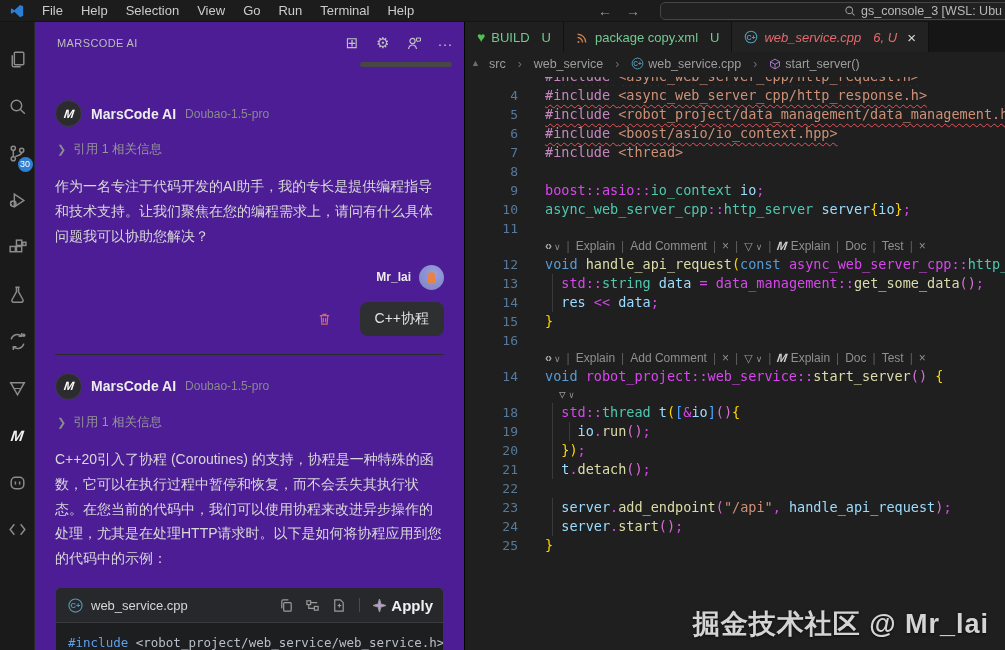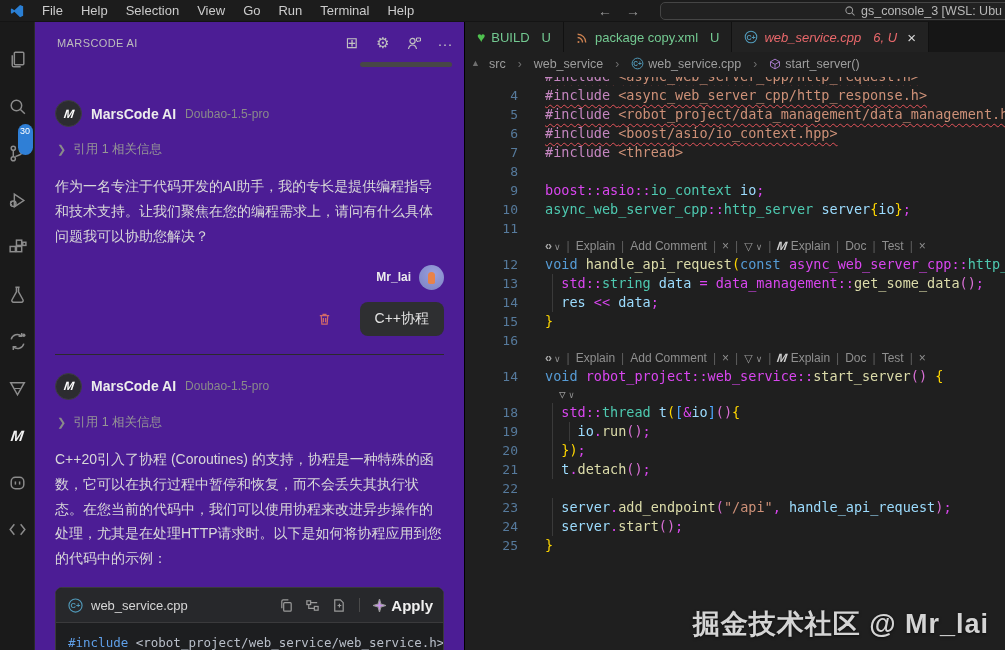--- a/index.html
+++ b/index.html
@@ -18,21 +18,21 @@
   .searchbox { position:absolute; left:660px; top:2px; height:18px; width:360px; background:#212121;
     border:1px solid #454545; border-radius:5px; display:flex; align-items:center; overflow:hidden;
     padding-left:183px; white-space:nowrap; color:#b8b8b8; font-size:12.5px; gap:5px; }
 
   
   .activitybar { position:absolute; top:22px; left:0; bottom:0; width:35px; background:#1a1a1a;
     border-right:1px solid #2a2a2a; display:flex; flex-direction:column; align-items:center; padding-top:14px; z-index:20; }
   .act { position:relative; width:35px; height:47px; display:flex; align-items:center; justify-content:center; color:#868686; }
   .act svg { stroke:#8c8c8c; fill:none; stroke-width:1.4; }
   .act.active { color:#fff; }
-  .badge { position:absolute; right:2px; bottom:22px; min-width:15px; height:31px; border-radius:8px;
+  .badge { position:absolute; right:2px; bottom:5px; min-width:15px; height:15px; border-radius:8px;
     background:#2f7fd6; color:#fff; font-size:9px; line-height:15px; text-align:center; padding:0 2px; }
   .m-logo { font-weight:bold; font-style:italic; font-size:15px; color:#f2f2f2; transform:skewX(-8deg); }
 
   
   .sidebar { position:absolute; top:22px; left:35px; bottom:0; width:430px; background:#4c1d95;
     border-right:1px solid #000; overflow:hidden; }
   .sb-header { height:42px; display:flex; align-items:center; padding:0 10px 0 22px; }
   .sb-title { font-size:11px; color:#bdbdbd; letter-spacing:.4px; flex:1; }
   .sb-icons { display:flex; align-items:center; gap:13px; color:#c0c0c0; font-size:15px; }
   .sb-icons .ic { width:18px; height:18px; display:flex; align-items:center; justify-content:center; }

